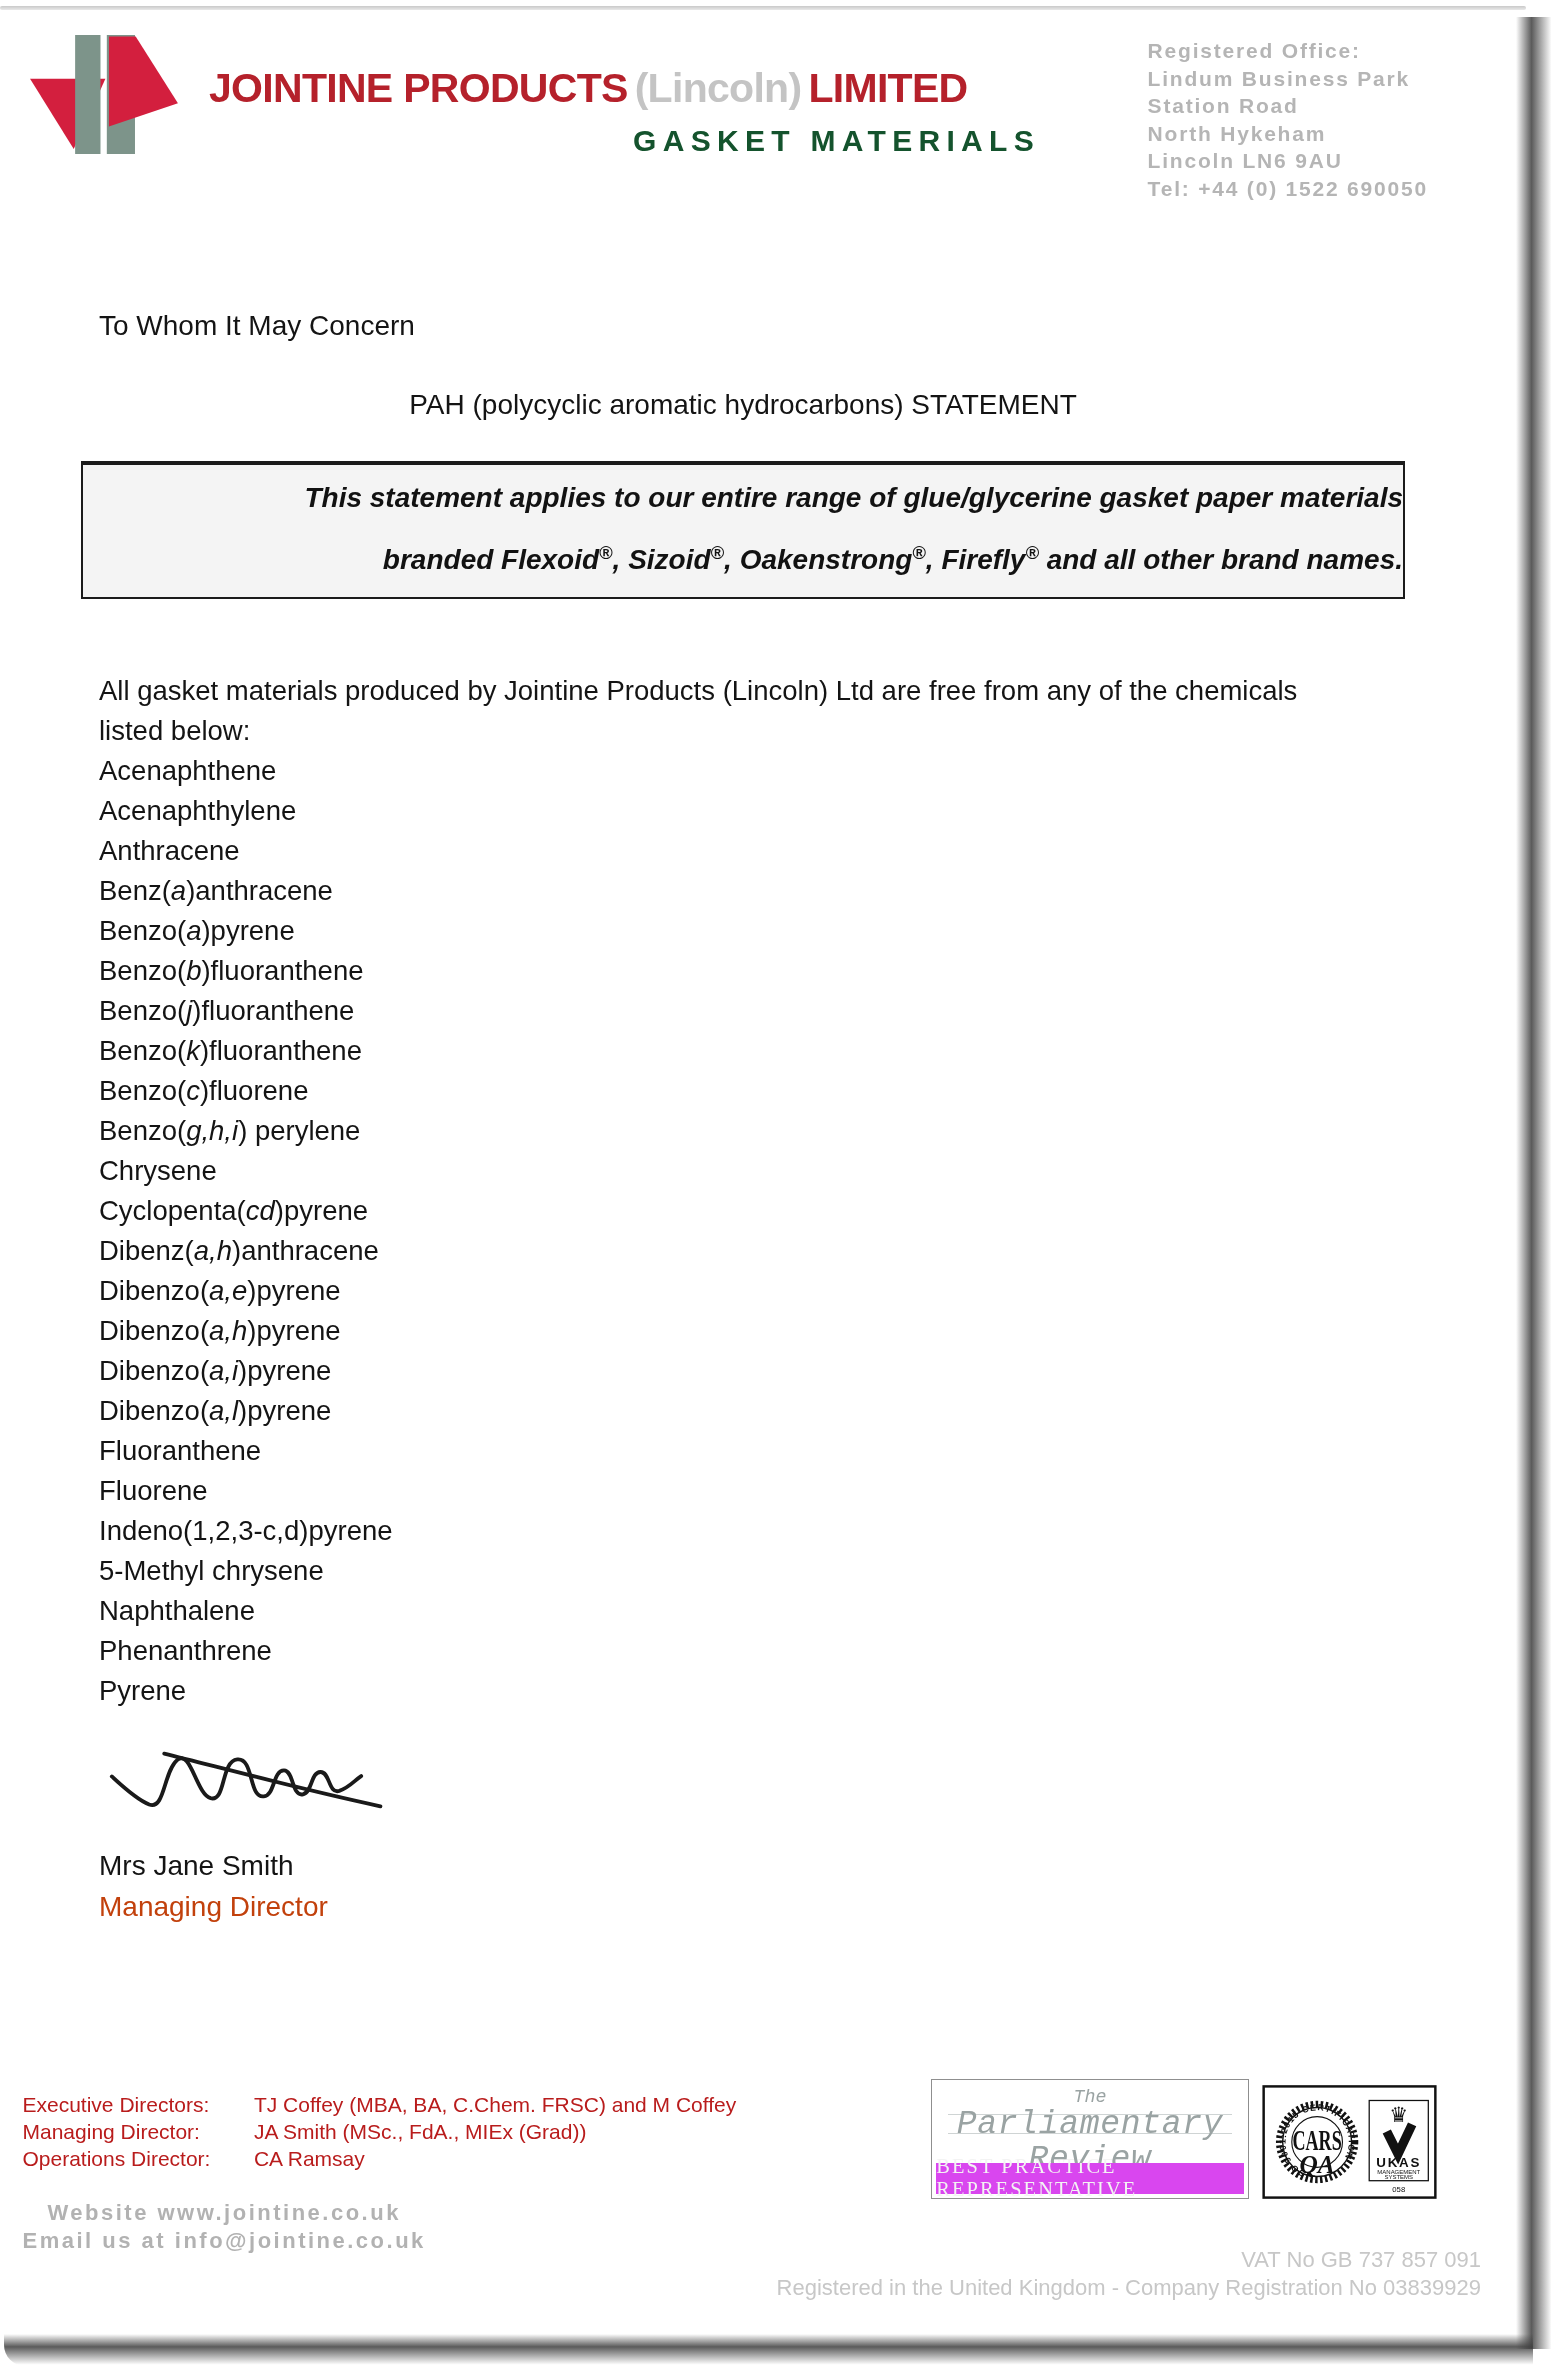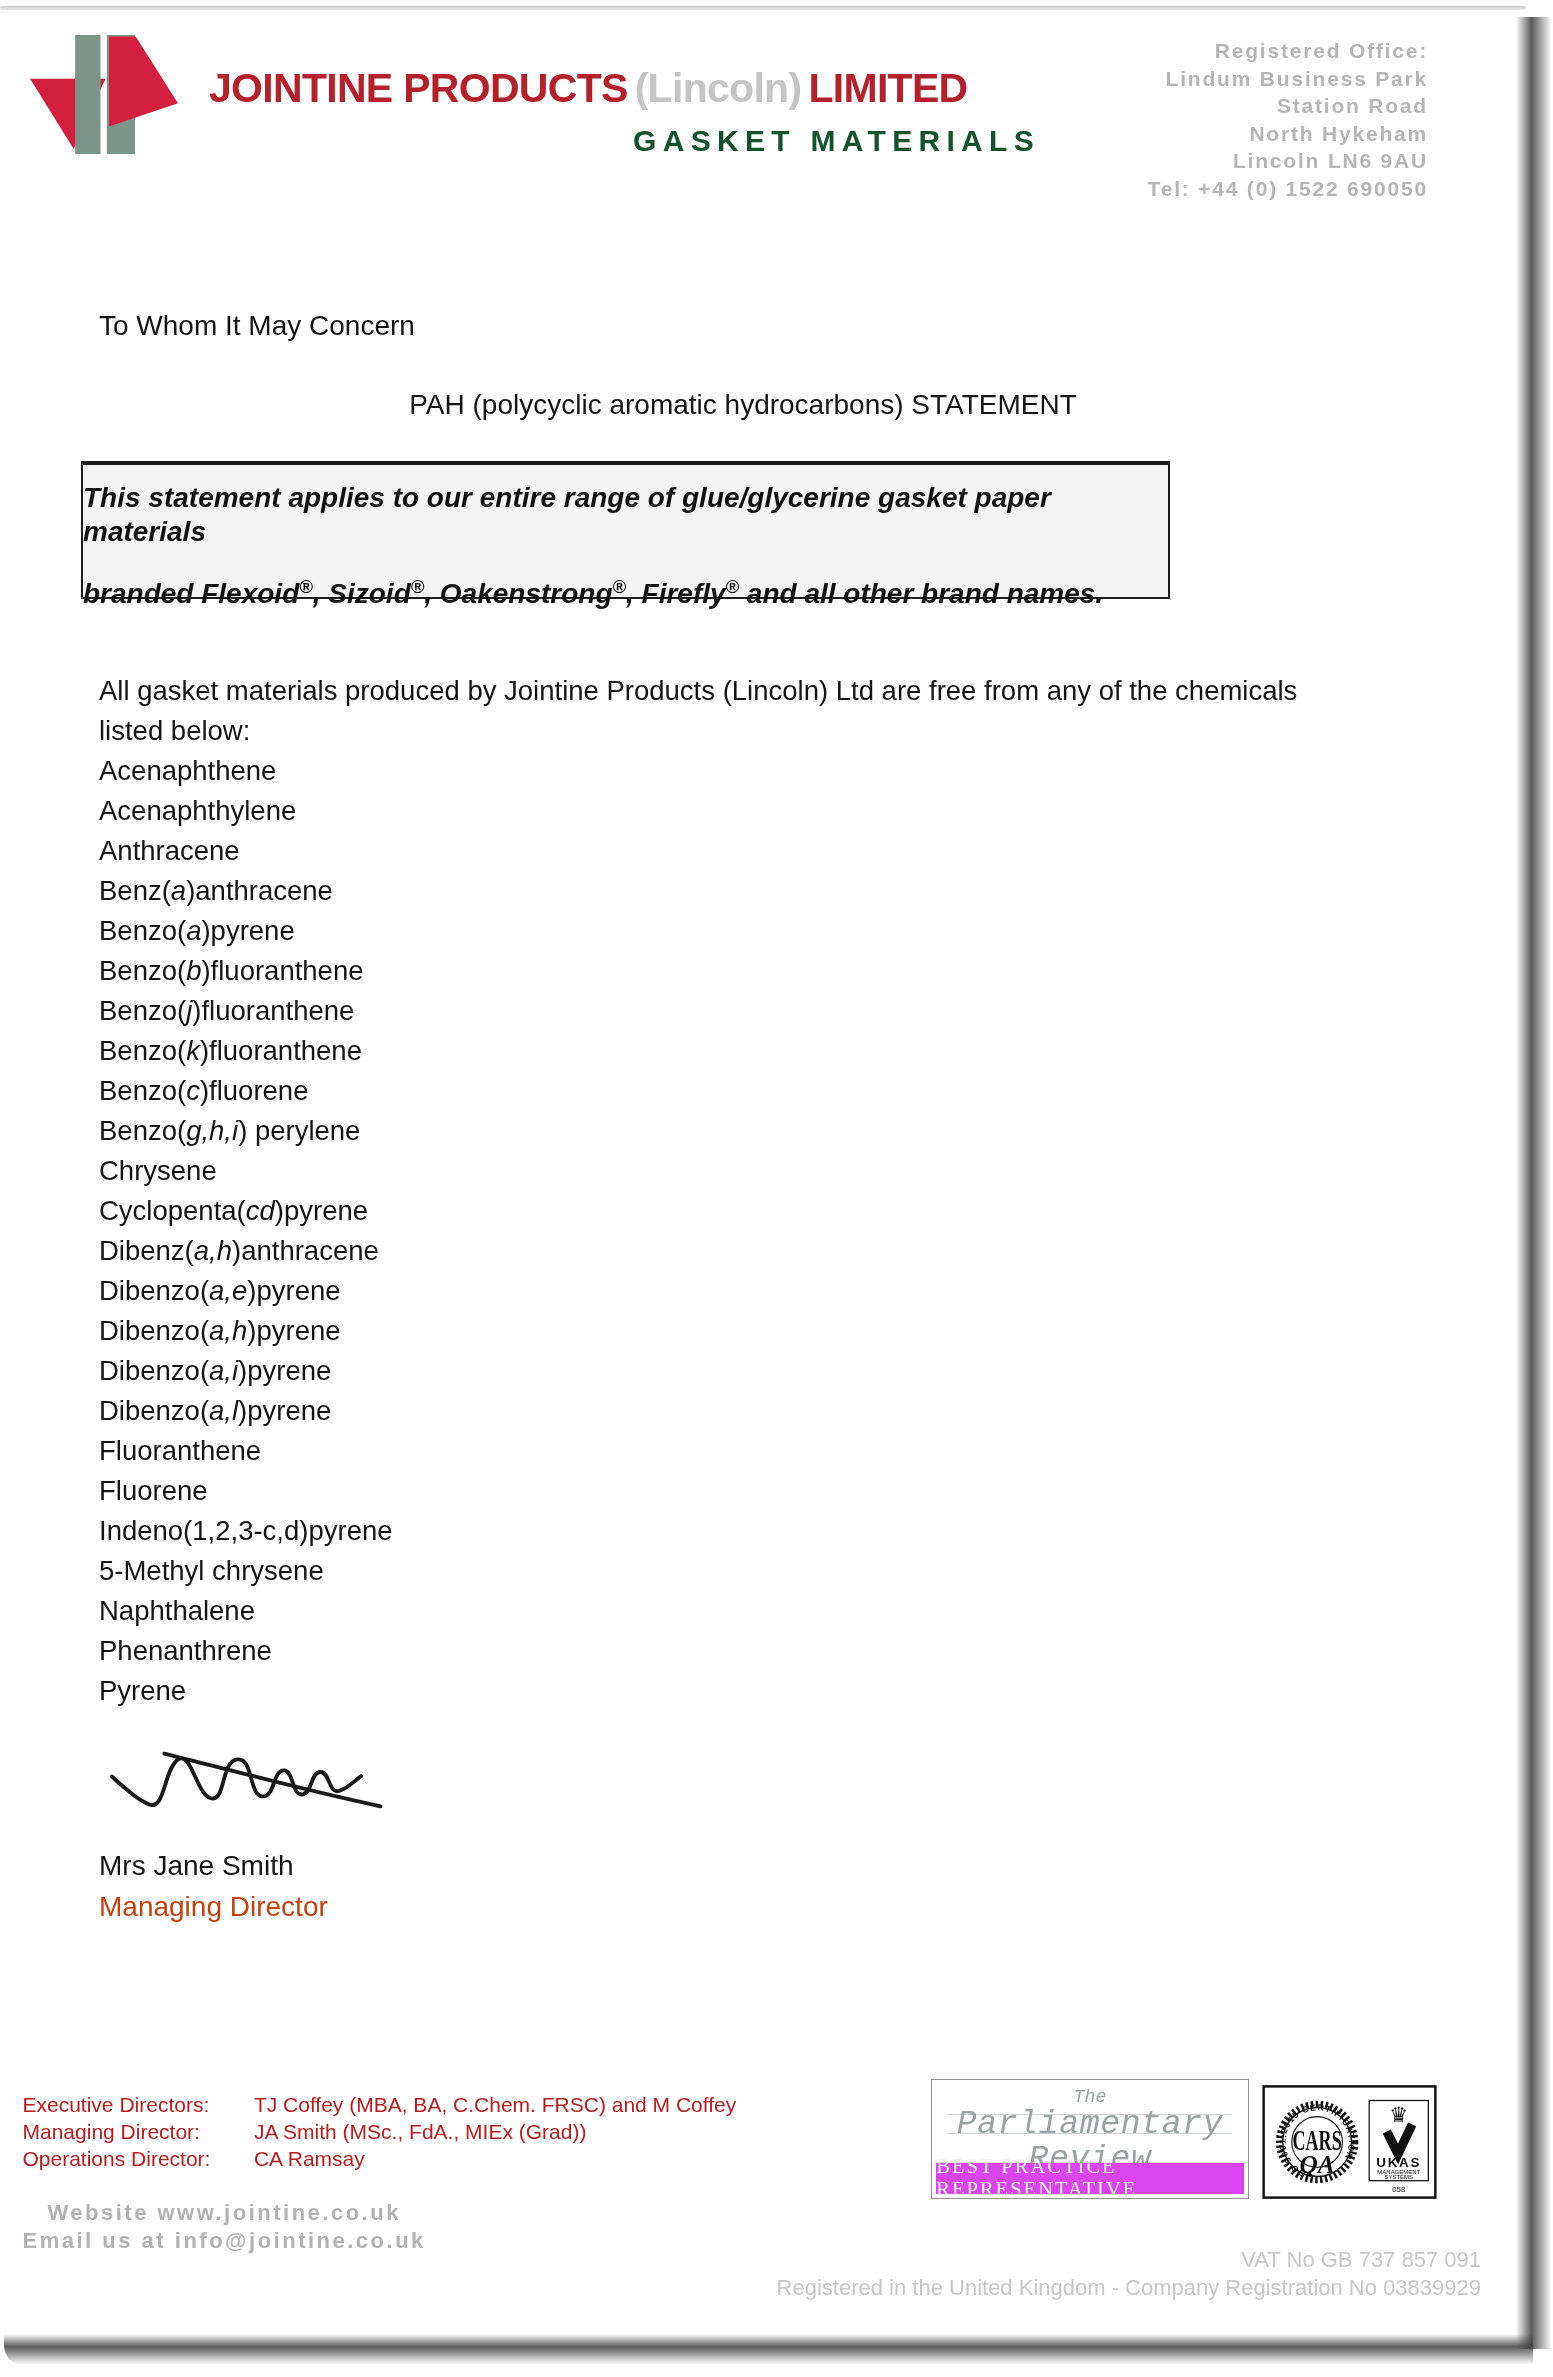--- a/index.html
+++ b/index.html
@@ -17,29 +17,29 @@
       border-bottom-left-radius:21px;}
 
   
   .logo{position:absolute;left:30px;top:35px;}
   .brand{position:absolute;left:209px;top:66px;width:831px;}
   .brand-name{font-weight:bold;font-size:41px;line-height:45px;white-space:nowrap;letter-spacing:-0.7px;}
   .brand-name .red{color:#b5212b;}
   .brand-name .gray{color:#c4c4c4;margin:0 7px;}
   .brand-tagline{margin-top:13px;text-align:right;font-weight:bold;font-size:30px;
       letter-spacing:6.3px;color:#14532d;}
-  .reg-office{position:absolute;top:37px;right:125px;text-align:right;font-weight:bold;
+  .reg-office{position:absolute;top:37px;right:125px;text-align:left;font-weight:bold;
       font-size:21px;line-height:27.5px;letter-spacing:1.8px;color:#b5b5b5;}
 
   
   .salutation{position:absolute;left:99px;top:310px;font-size:28px;color:#141414;}
   .pah-title{position:absolute;left:81px;top:389px;width:1324px;text-align:center;
       font-size:28px;font-weight:normal;color:#141414;}
-  .statement-box{position:absolute;left:81px;top:461px;width:1089px;height:138px;box-sizing:border-box;
-      background:#f4f4f4;border:2.1px solid #1b1b1b;border-top-width:4.2px;text-align:left;
+  .statement-box{position:absolute;left:81px;top:461px;width:1324px;height:138px;box-sizing:border-box;
+      background:#f4f4f4;border:2.1px solid #1b1b1b;border-top-width:4.2px;text-align:right;
       font-size:28px;font-weight:bold;font-style:italic;color:#121212;padding-top:15.5px;}
   .statement-box .line{line-height:34px;}
   .statement-box .line2{margin-top:28px;}
   .statement-box sup{font-size:18.3px;vertical-align:super;line-height:0;}
 
   .letter-body{position:absolute;left:99px;top:671px;font-size:27.5px;line-height:40px;color:#141414;}
   .letter-body i{font-style:italic;}
   ul.chem{list-style:none;margin:0;padding:0;}
 
   .signature{position:absolute;left:104px;top:1741px;transform:rotate(-2deg);}

